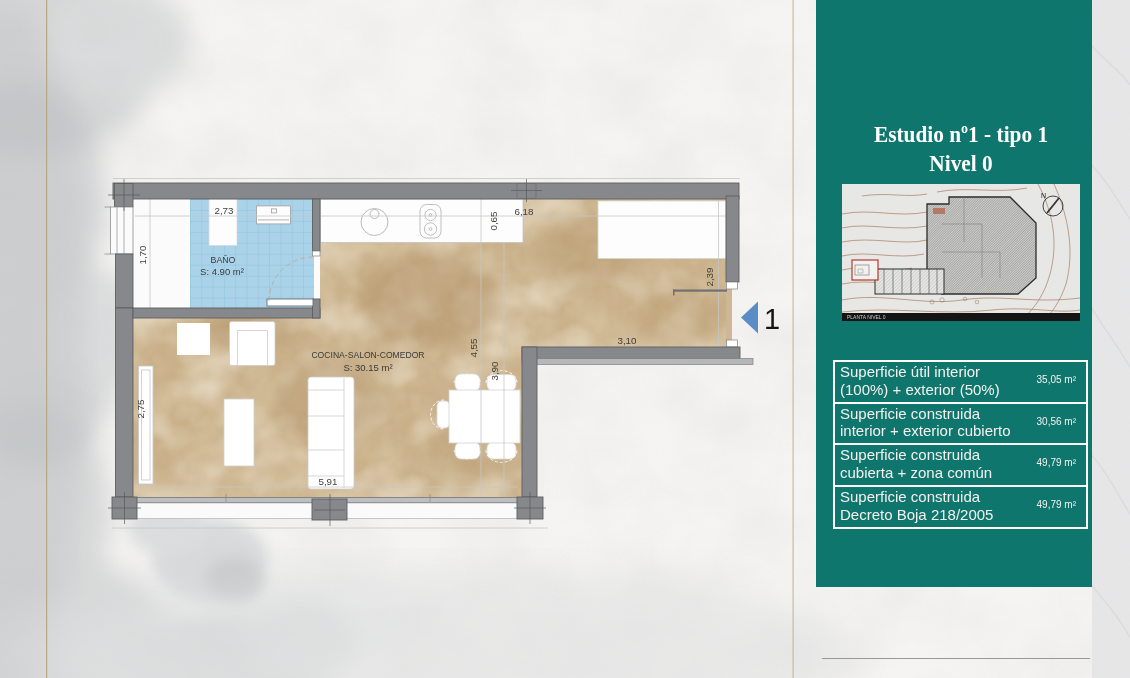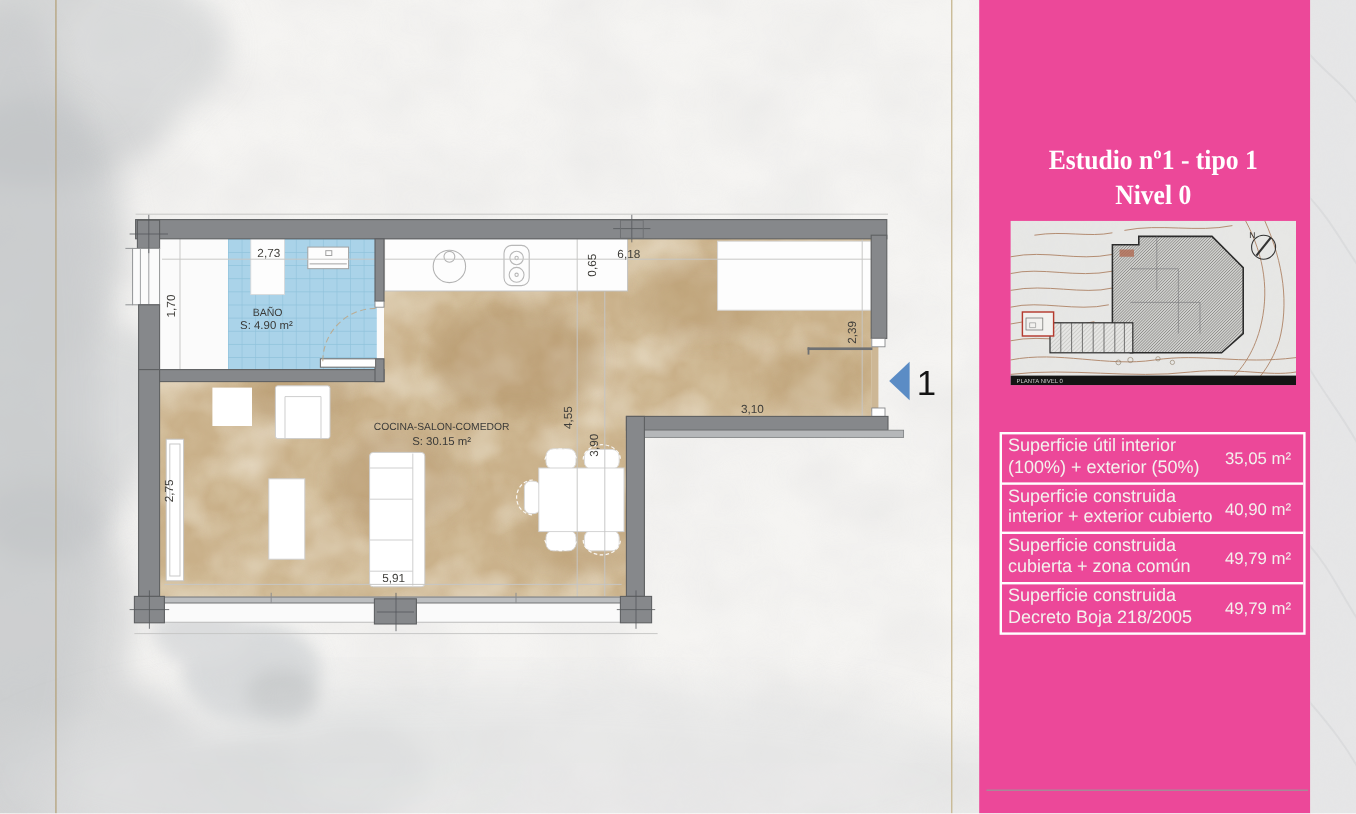--- a/index.html
+++ b/index.html
@@ -1,25 +1,25 @@
 <!DOCTYPE html>
 <html><head>
 <meta charset="utf-8">
 <style>
 html,body{margin:0;padding:0;background:#fff;}
 #page{position:relative;width:1130px;height:678px;overflow:hidden;background:#f3f2f0;font-family:"Liberation Sans",sans-serif;}
 #plansvg{position:absolute;left:0;top:0;}
-#panel{position:absolute;left:816px;top:0;width:276px;height:678px;background:#ec4899;}
+#panel{position:absolute;left:816px;top:0;width:276px;height:587px;background:#0f766e;}
 #paneltitle{position:absolute;left:26px;top:120.4px;width:238px;text-align:center;color:#ffffff;font-family:"Liberation Serif",serif;font-weight:bold;font-size:23.2px;line-height:28.5px;transform:scaleX(0.92);}
 #sitemap{position:absolute;left:26px;top:184px;}
 #stable{position:absolute;left:17px;top:360px;width:251px;border:2px solid #ffffff;}
 .srow{height:39.7px;border-bottom:2px solid #ffffff;position:relative;color:#f4f1ee;}
 .srow:last-child{border-bottom:none;}
 .slabel{position:absolute;left:5px;top:1px;font-size:15px;line-height:17.5px;}
-.sval{position:absolute;right:10px;top:12px;font-size:14px;}
+.sval{position:absolute;right:10px;top:12px;font-size:10px;}
 #panelline{position:absolute;left:6px;top:658px;width:268px;height:1px;background:#989898;}
 #rightstrip{position:absolute;left:1092px;top:0;width:38px;height:678px;background:#e7e7e8;}
 </style>
 </head>
 <body>
 <div id="page">
 <svg id="plansvg" width="1130" height="678" viewBox="0 0 1130 678">
 <defs>
 <filter id="pagemottle" x="0%" y="0%" width="100%" height="100%">
 <feTurbulence type="fractalNoise" baseFrequency="0.013 0.016" numOctaves="3" seed="11" result="n"></feTurbulence>
@@ -373,21 +373,21 @@
 
 <div id="stable">
 
 <div class="srow">
           <div class="slabel">Superficie útil interior<br>(100%) + exterior (50%)</div>
           <div class="sval">35,05 m²</div>
         </div>
 
 <div class="srow">
           <div class="slabel">Superficie construida<br>interior + exterior cubierto</div>
-          <div class="sval">40,90 m²</div>
+          <div class="sval">30,56 m²</div>
         </div>
 
 <div class="srow">
           <div class="slabel">Superficie construida<br>cubierta + zona común</div>
           <div class="sval">49,79 m²</div>
         </div>
 
 
 <div class="srow">
           <div class="slabel">Superficie construida<br>Decreto Boja 218/2005</div>

